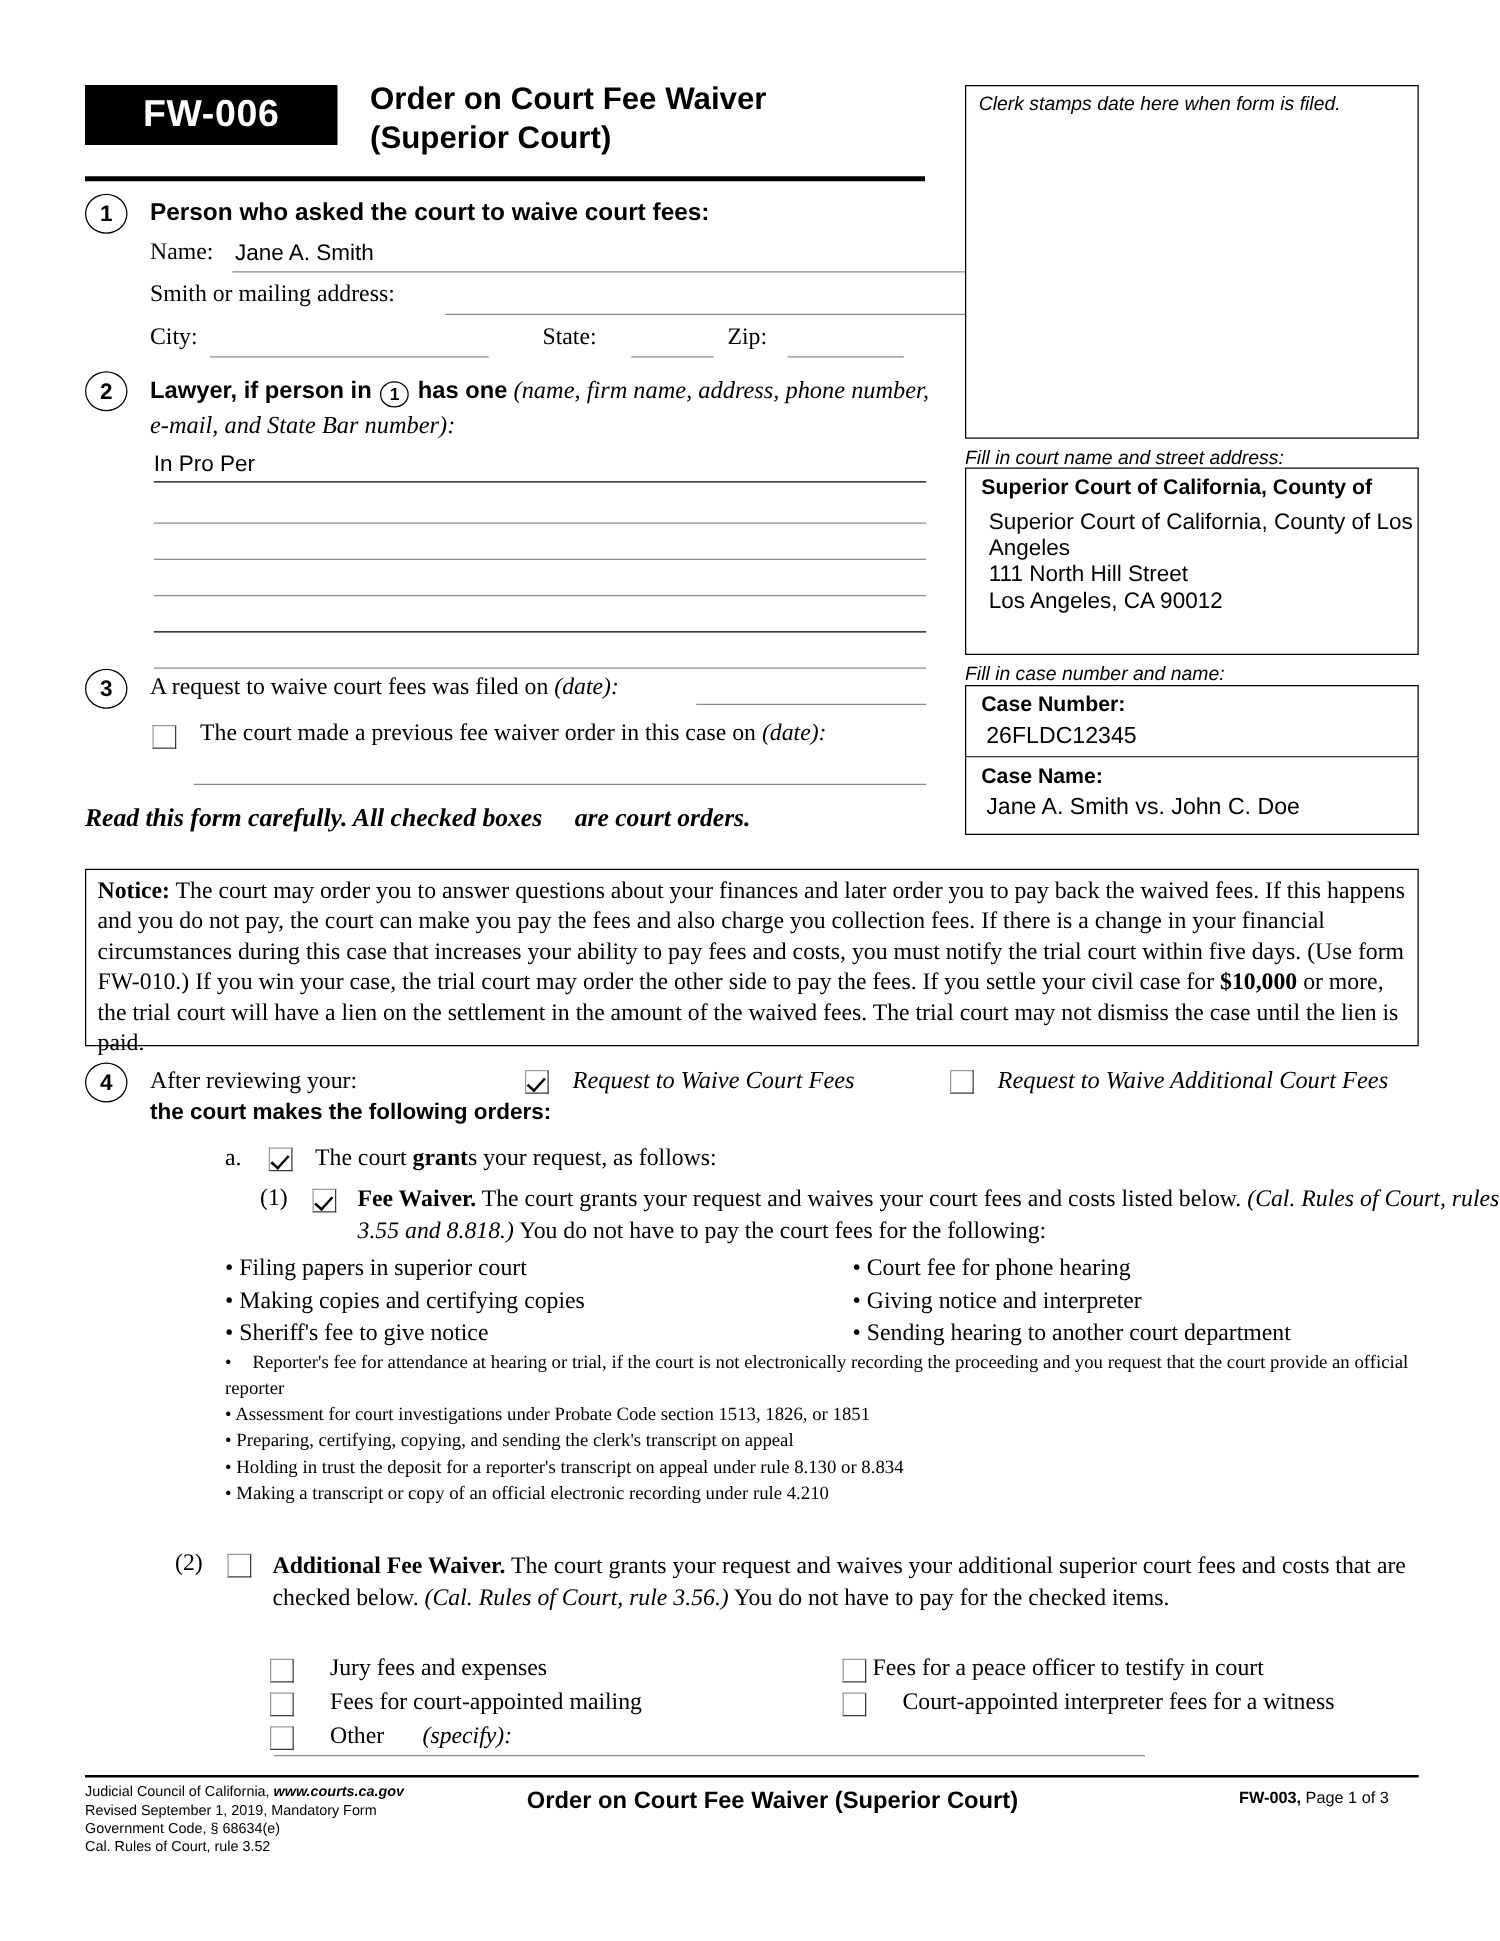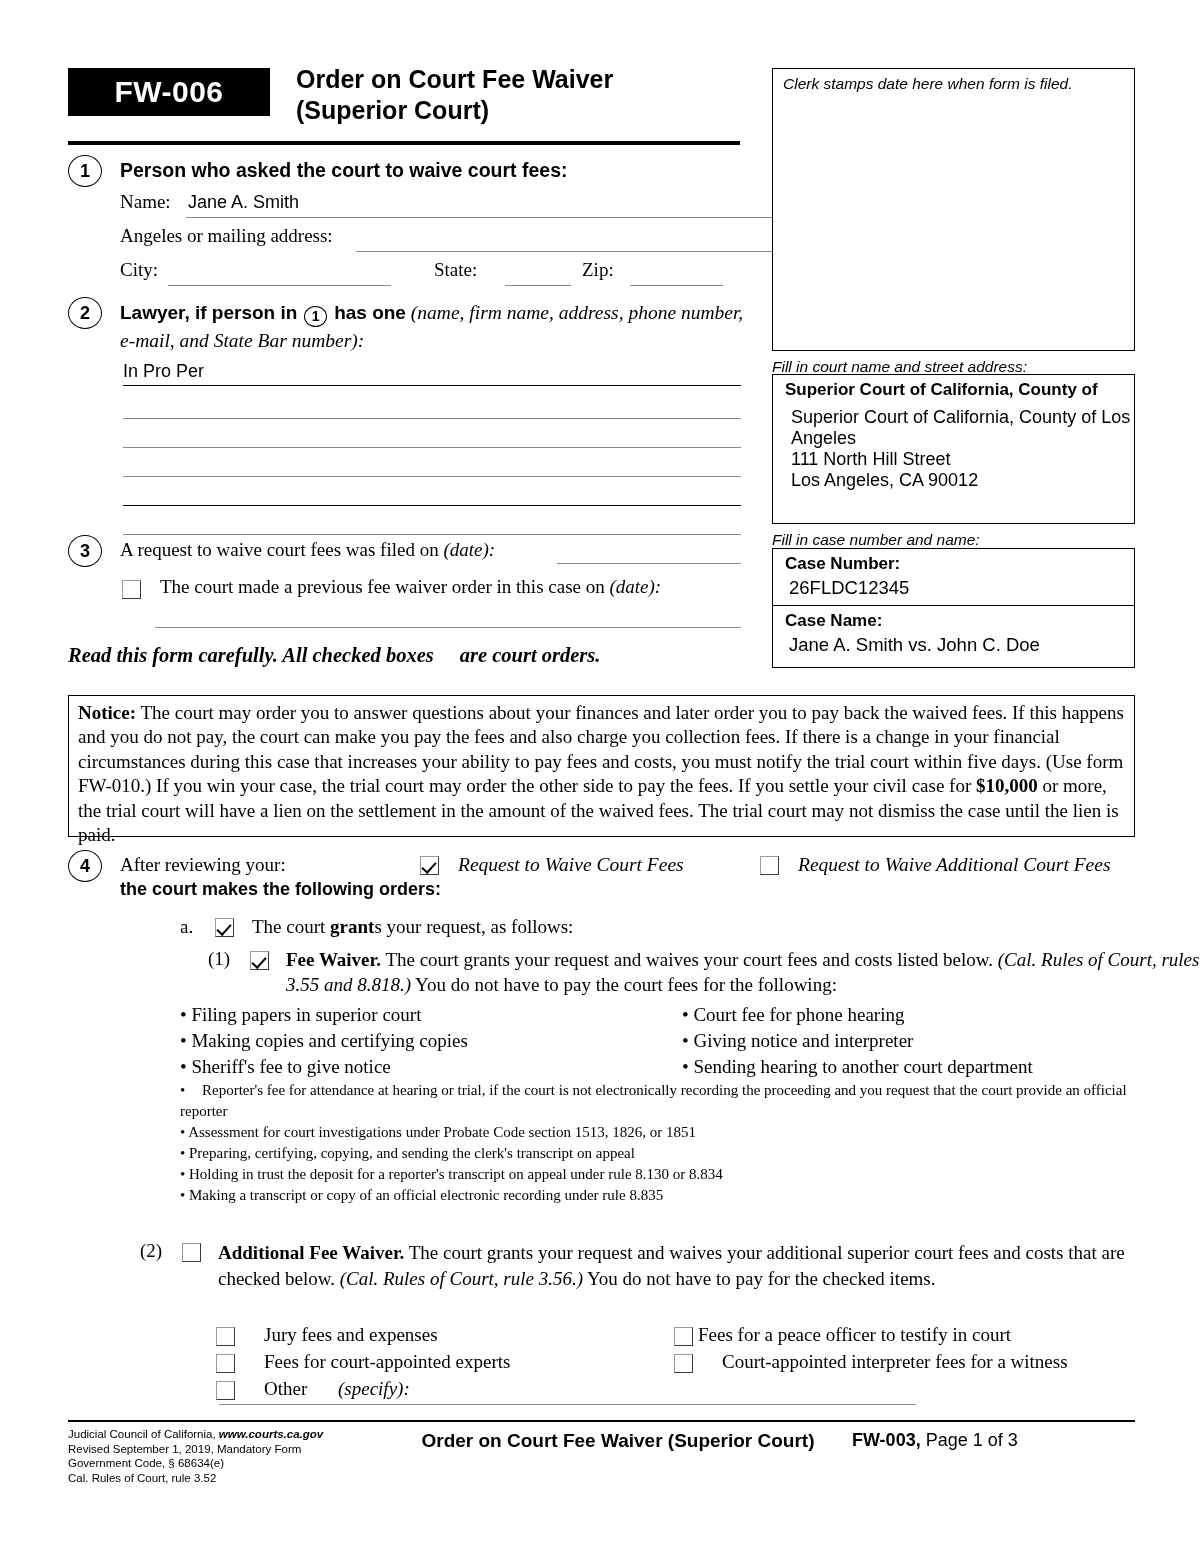--- a/index.html
+++ b/index.html
@@ -234,22 +234,22 @@
   #footer-left {
     position:absolute; left:68px; top:1427px; width:290px;
     font-family:"Liberation Sans", sans-serif; font-size:11.5px; line-height:14.5px;
   }
   #footer-center {
     position:absolute; left:358px; top:1430px; width:520px;
     font-family:"Liberation Sans", sans-serif; font-weight:bold; font-size:19px;
     text-align:center;
   }
   #footer-right {
-    position:absolute; left:852px; top:1430px; width:235px;
-    font-family:"Liberation Sans", sans-serif; font-size:18px; 
+    position:absolute; left:876px; top:1430px; width:235px;
+    font-family:"Liberation Sans", sans-serif; font-size:13px; text-align:right;
   }
   #footer-right .fn { font-weight:bold; }
 </style>
 </head>
 <body>
 
 <div class="page">
 
   <div id="header">
     <div id="form-number-badge">FW-006</div>
@@ -264,21 +264,21 @@
     <div class="step-circle" style="left:0;top:0;">1</div>
     <div id="sec1-title">Person who asked the court to waive court fees:</div>
 
     <div id="name-row">
       <span id="name-label" class="lbl">Name:</span>
       <span id="name-value">Jane A. Smith</span>
       <div id="name-line" class="rule"></div>
     </div>
 
     <div id="street-row">
-      <span id="street-label" class="lbl">Angeles or mailing address:</span>
+      <span id="street-label" class="lbl">Smith or mailing address:</span>
       <div id="street-line" class="rule"></div>
     </div>
 
     <div id="city-row">
       <span id="city-label" class="lbl">City:</span>
       <div id="city-line" class="rule"></div>
       <span id="state-label" class="lbl">State:</span>
       <div id="state-line" class="rule"></div>
       <span id="zip-label" class="lbl">Zip:</span>
       <div id="zip-line" class="rule"></div>
@@ -380,39 +380,39 @@
     <div>• <span>Court fee for phone hearing</span></div>
     <div>• <span>Giving notice and interpreter</span></div>
     <div>• <span>Sending hearing to another court department</span></div>
   </div>
 
   <div id="bullets-wide">
     <div class="wrap">• <span class="cont2">Reporter's fee for attendance at hearing or trial, if the court is not electronically recording the proceeding and you request that the court provide an official reporter</span></div>
     <div>• <span>Assessment for court investigations under Probate Code section 1513, 1826, or 1851</span></div>
     <div>• <span>Preparing, certifying, copying, and sending the clerk's transcript on appeal</span></div>
     <div>• <span>Holding in trust the deposit for a reporter's transcript on appeal under rule 8.130 or 8.834</span></div>
-    <div>• <span>Making a transcript or copy of an official electronic recording under rule 8.835</span></div>
+    <div>• <span>Making a transcript or copy of an official electronic recording under rule 4.210</span></div>
   </div>
 
   <div id="item-2">
     <span id="item-2-num">(2)</span>
     <span id="item-2-cb" class="cb"></span>
     <div id="item-2-body"><span class="bold">Additional Fee Waiver.</span><span> The court grants your request and waives your additional superior court fees and costs that are checked below. </span><span class="ital">(Cal. Rules of Court, rule 3.56.)</span><span> You do not have to pay for the checked items.</span></div>
   </div>
 
   <div id="addl-options">
     <div class="opt-row">
       <span class="cb opt-cb" style="left:0;"></span>
       <span class="opt-lbl" style="left:48px;">Jury fees and expenses</span>
       <span class="cb opt-cb" style="left:458px;"></span>
       <span class="opt-lbl" style="left:482px;">Fees for a peace officer to testify in court</span>
     </div>
     <div class="opt-row">
       <span class="cb opt-cb" style="left:0;"></span>
-      <span class="opt-lbl" style="left:48px;">Fees for court-appointed experts</span>
+      <span class="opt-lbl" style="left:48px;">Fees for court-appointed mailing</span>
       <span class="cb opt-cb" style="left:458px;"></span>
       <span class="opt-lbl" style="left:506px;">Court-appointed interpreter fees for a witness</span>
     </div>
     <div class="opt-row">
       <span class="cb opt-cb" style="left:0;"></span>
       <span class="opt-lbl" style="left:48px;">Other</span>
       <span class="opt-lbl ital" style="left:122px;">(specify):</span>
     </div>
   </div>
   <div id="opt-other-line" class="rule"></div>

